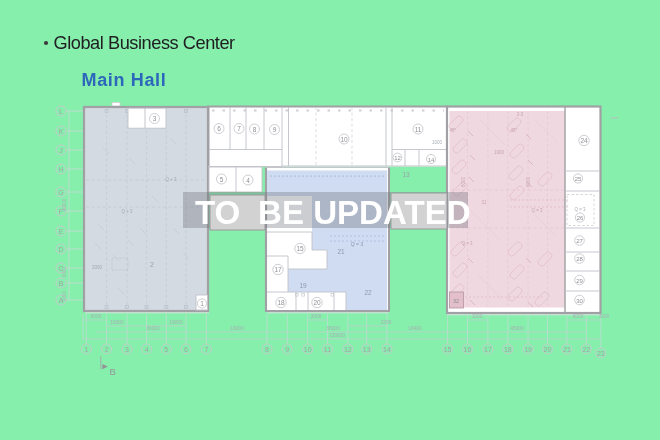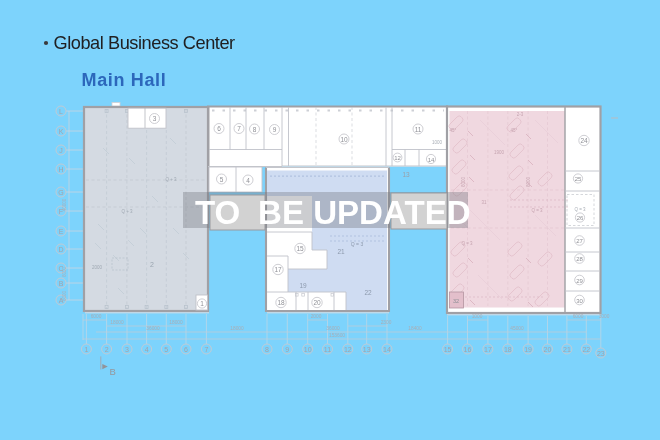--- a/index.html
+++ b/index.html
@@ -1,16 +1,16 @@
 <!DOCTYPE html>
 <html><head>
 <meta charset="utf-8">
 <style>
   html,body{margin:0;padding:0;background:#ffffff;}
-  #page{position:relative;width:660px;height:440px;background:#7dd3fc;overflow:hidden;
+  #page{position:relative;width:660px;height:440px;background:#86efac;overflow:hidden;
         font-family:"Liberation Sans", sans-serif;}
   svg text{font-family:"Liberation Sans", sans-serif;}
 </style>
 </head>
 <body>
 <div id="page">
 <svg width="660" height="440" viewBox="0 0 660 440">
 
 <circle cx="46" cy="43" r="2.1" fill="#3a3a3c"></circle>
 

